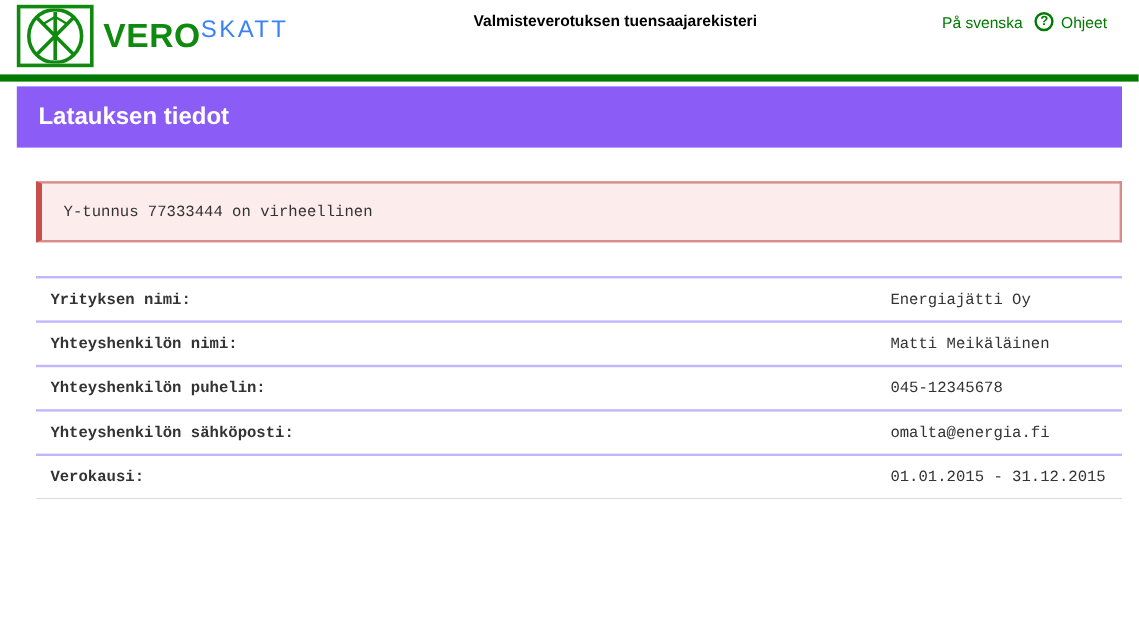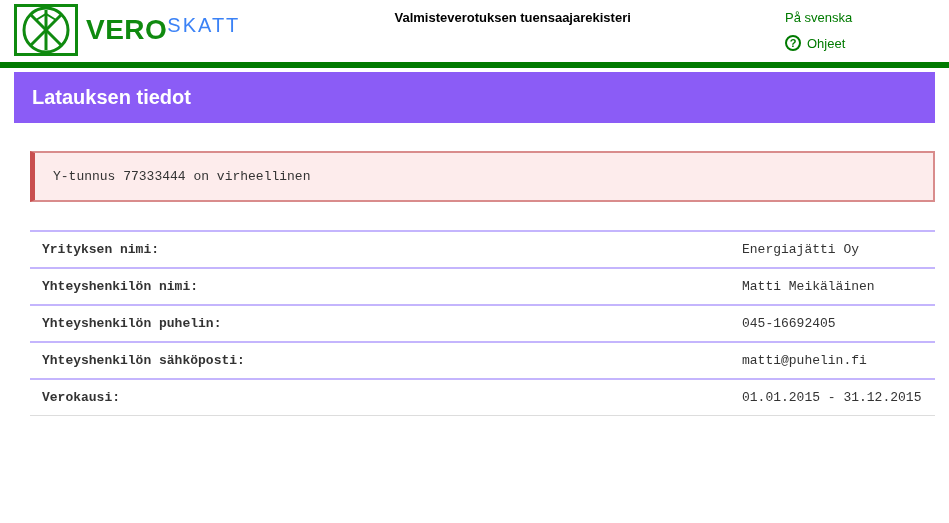--- a/index.html
+++ b/index.html
@@ -54,21 +54,21 @@
       text-align: center;
       padding-top: 6px;
     }
     .header-center .title {
       font-weight: 700;
       font-size: 13px;
       color: #000;
     }
     .header-right {
       display: flex;
-      flex-direction: column;
+      flex-direction: row;
       gap: 10px;
       padding-top: 6px;
       min-width: 150px;
     }
     .header-link {
       color: #007a00;
       font-size: 13px;
       text-decoration: none;
       display: flex;
       align-items: center;
@@ -179,25 +179,25 @@
         <tr>
       <td class="label">Yrityksen nimi:</td>
       <td>Energiajätti Oy</td>
     </tr>
     <tr>
       <td class="label">Yhteyshenkilön nimi:</td>
       <td>Matti Meikäläinen</td>
     </tr>
     <tr>
       <td class="label">Yhteyshenkilön puhelin:</td>
-      <td>045-16692405</td>
+      <td>045-12345678</td>
     </tr>
     <tr>
       <td class="label">Yhteyshenkilön sähköposti:</td>
-      <td>matti@puhelin.fi</td>
+      <td>omalta@energia.fi</td>
     </tr>
     <tr>
       <td class="label">Verokausi:</td>
       <td>01.01.2015 - 31.12.2015</td>
     </tr>
   </tbody>
     </table>
 
 </div>
 

